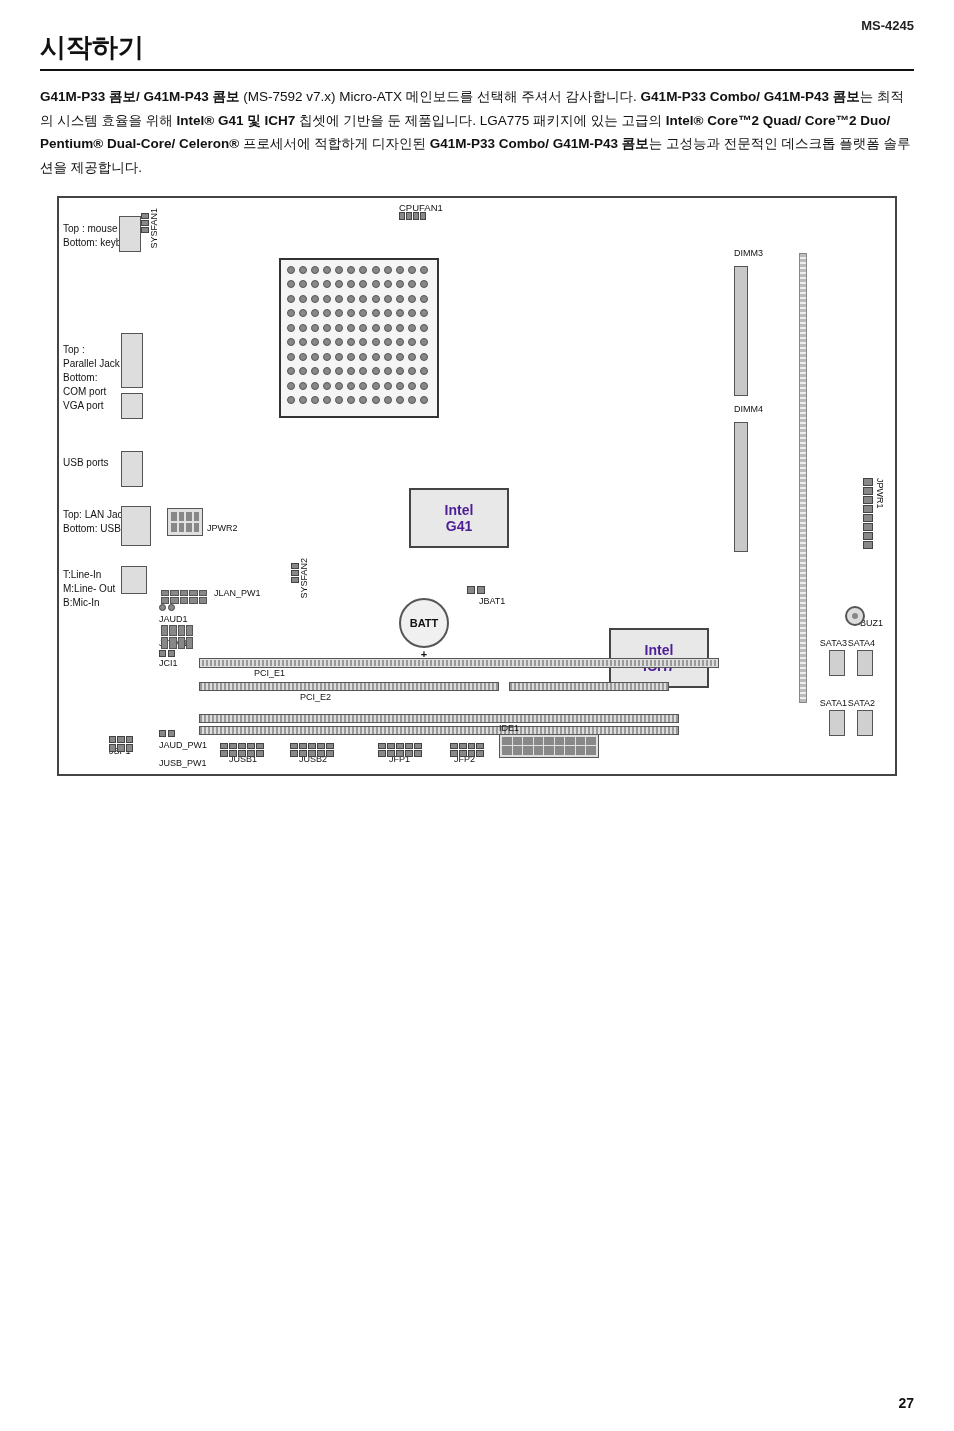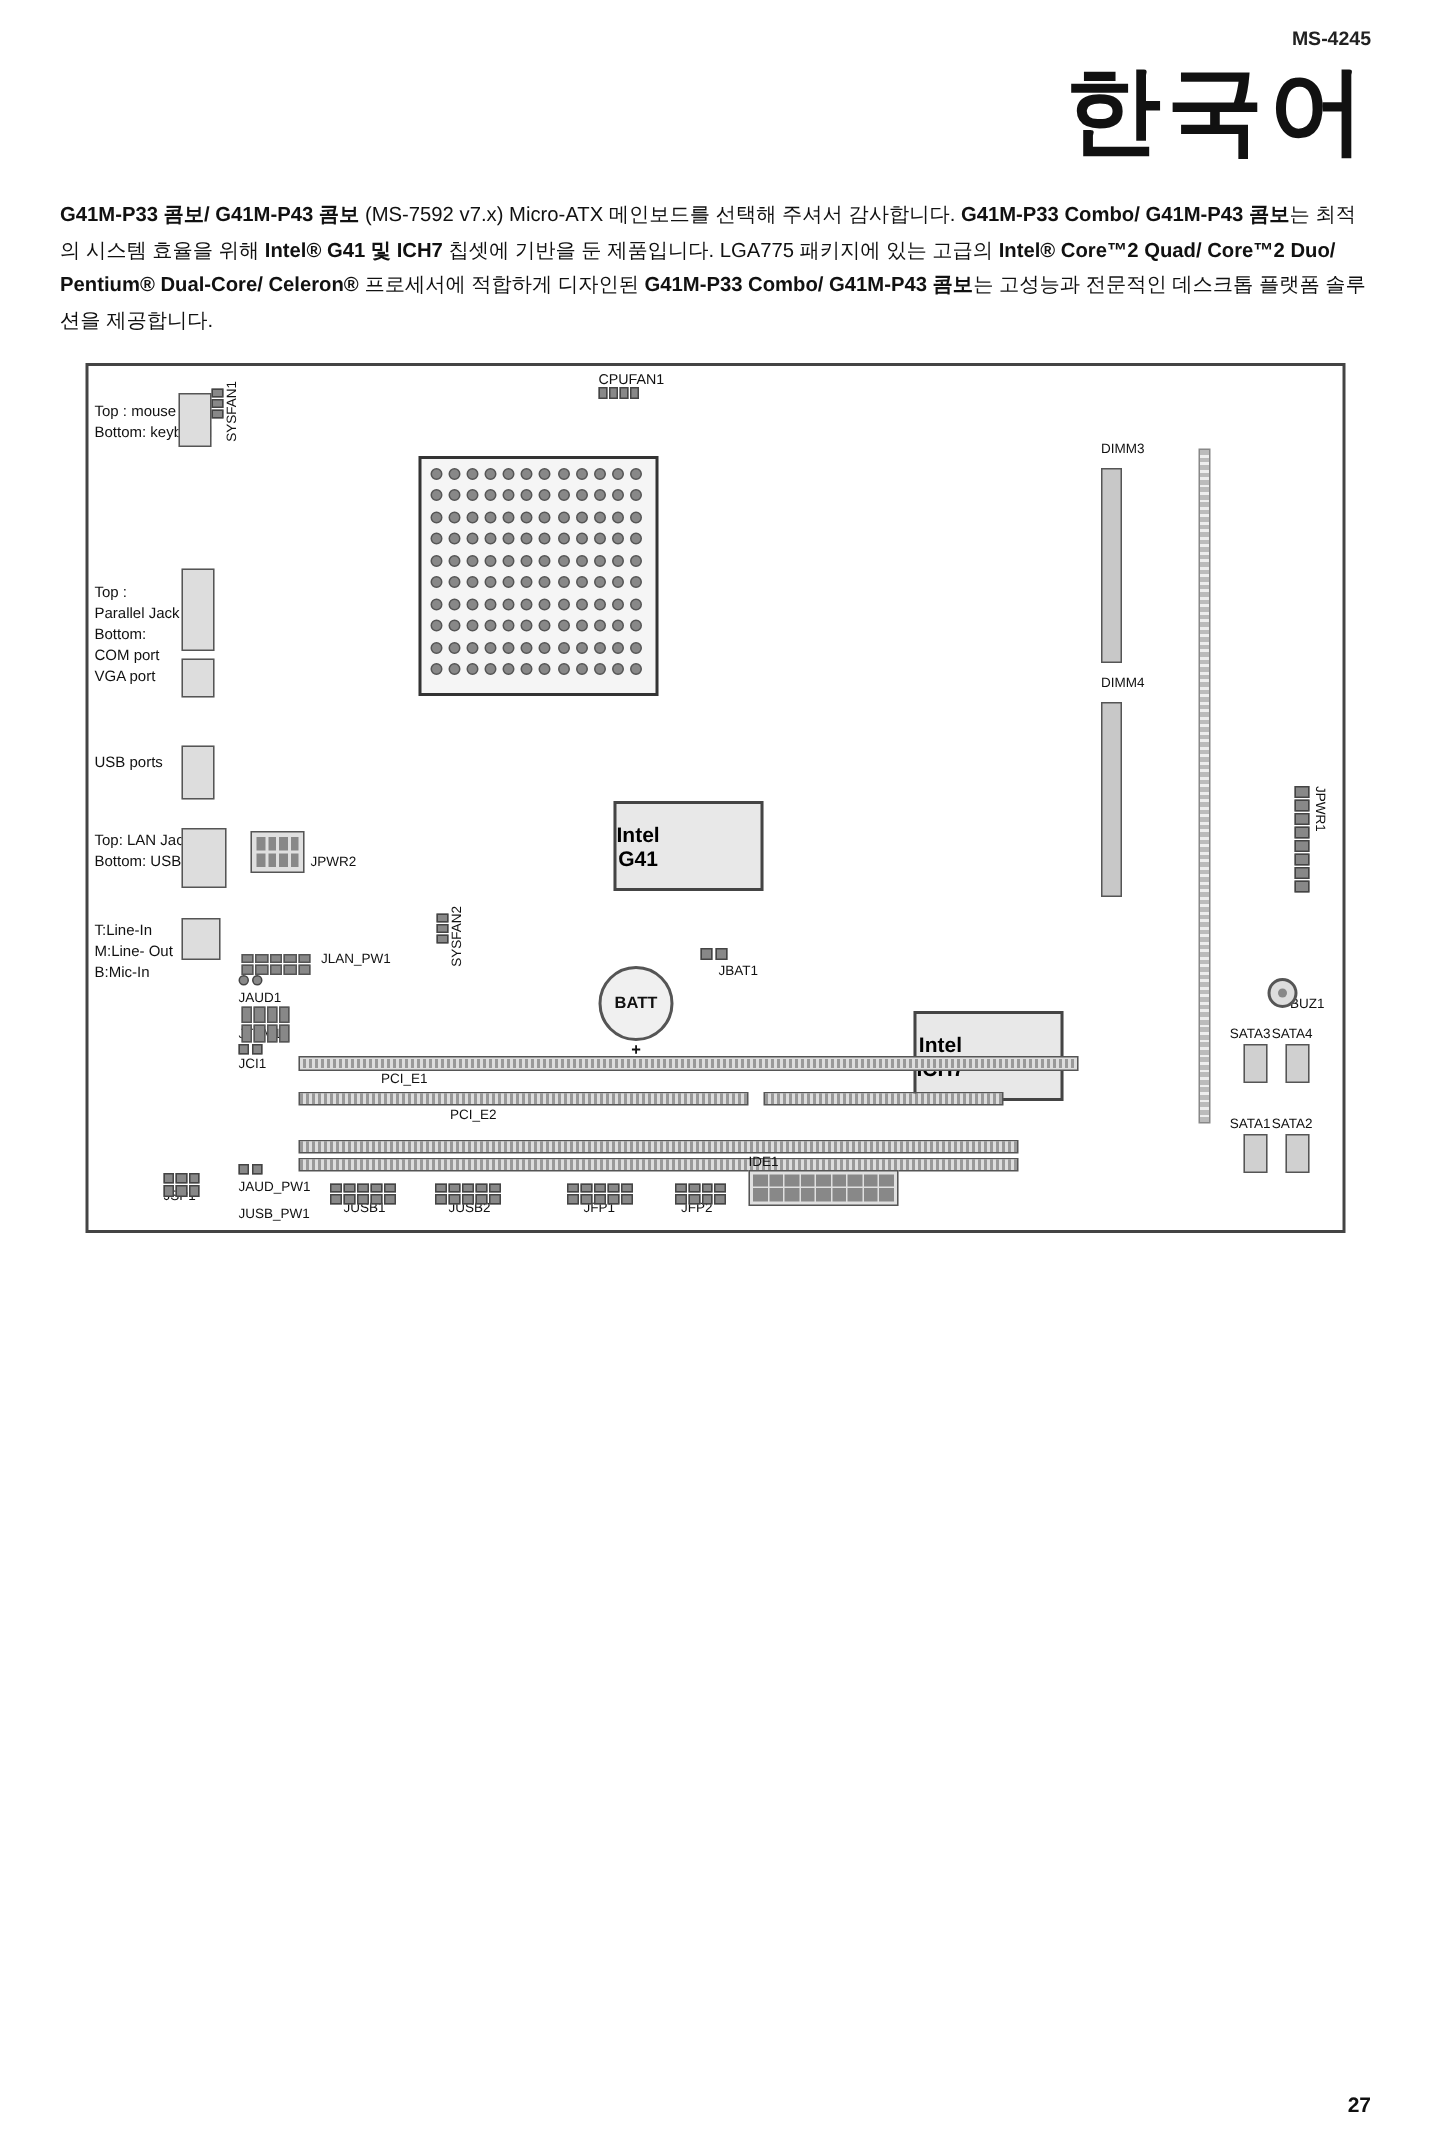--- a/index.html
+++ b/index.html
@@ -75,43 +75,43 @@
       font-size: 10px;
       color: #111;
       line-height: 1.4;
     }
     .chip-box {
       position: absolute;
       background: #e8e8e8;
       border: 2px solid #444;
       display: flex;
       align-items: center;
-      justify-content: flex-start;
+      justify-content: center;
       font-size: 13px;
       font-weight: bold;
-      color: #000000;
+      color: #4c1d95;
     }
     .page-number {
       position: absolute;
       bottom: 20px;
       right: 40px;
       font-size: 14px;
       font-weight: bold;
       color: #111;
     }
   </style>
 </head>
 <body>
 
 <div class="page-container">
 
   <div class="header-id">MS-4245</div>
 
-  <div class="korean-title">한국어</div>
-
+
+  <div class="section-title">시작하기</div>
 
   <div class="intro-text">
     <b>G41M-P33 콤보/ G41M-P43 콤보</b><span> (MS-7592 v7.x) Micro-ATX 메인보드를 선택해 주셔서 감사합니다. </span><b>G41M-P33 Combo/ G41M-P43 콤보</b><span>는 최적의 시스템 효율을 위해 </span><b>Intel® G41 및 ICH7</b><span> 칩셋에 기반을 둔 제품입니다. LGA775 패키지에 있는 고급의 </span><b>Intel® Core™2 Quad/ Core™2 Duo/ Pentium® Dual-Core/ Celeron®</b><span> 프로세서에 적합하게 디자인된 </span><b>G41M-P33 Combo/ G41M-P43 콤보</b><span>는 고성능과 전문적인 데스크톱 플랫폼 솔루션을 제공합니다.</span>
   </div>
 
 
   <div class="board-diagram">
 
     <div class="label-left" style="left:4px; top:24px;">
       <div>Top : mouse</div>

